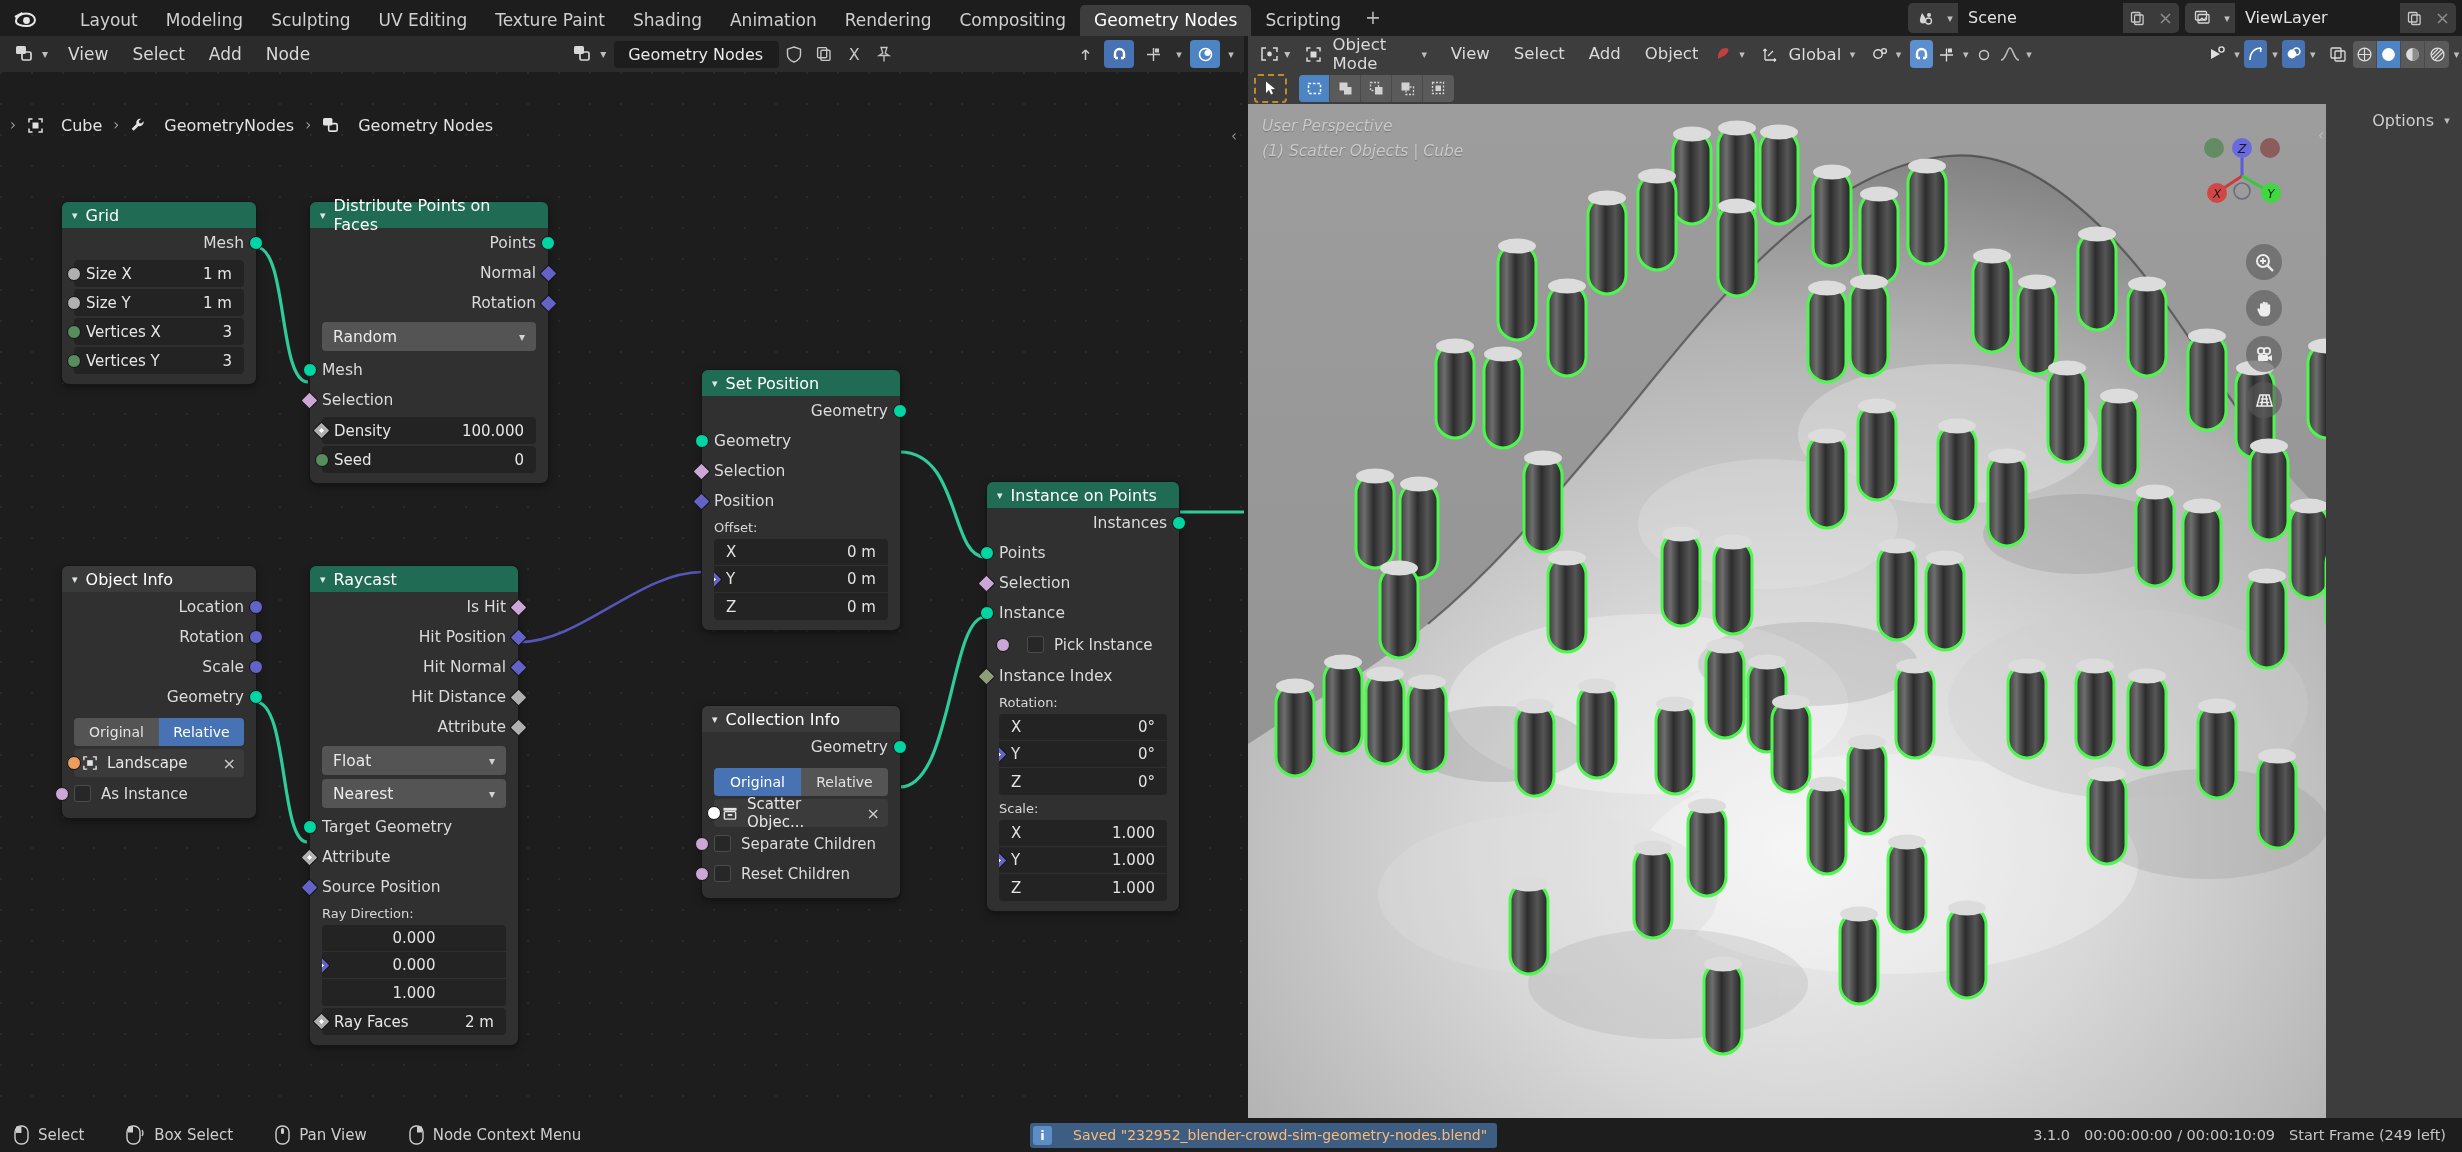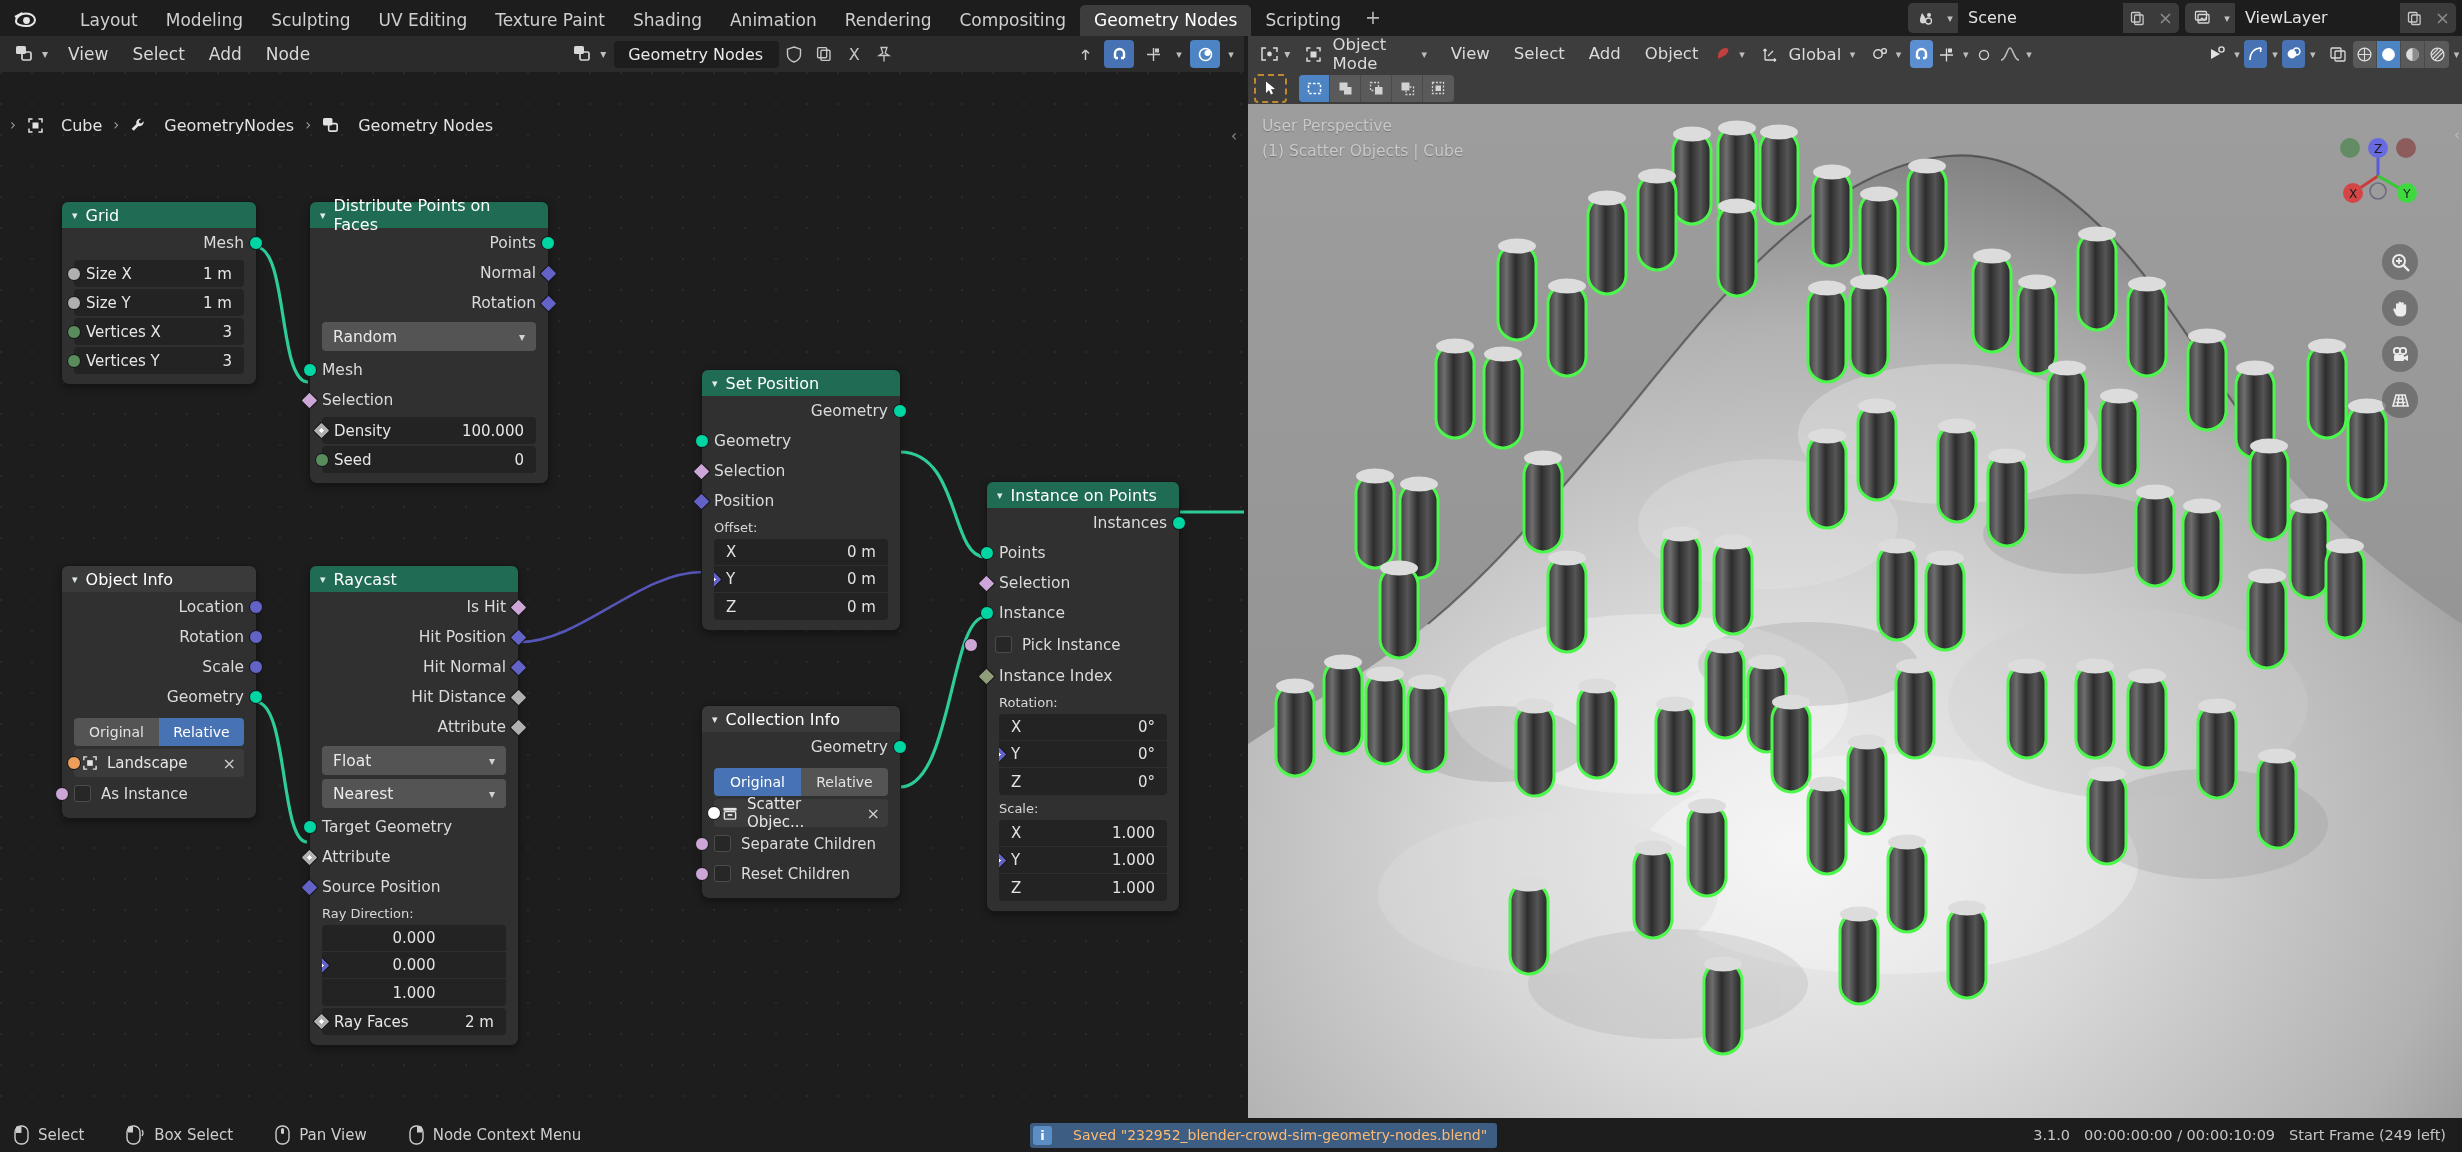--- a/index.html
+++ b/index.html
@@ -176,21 +176,21 @@
   .vp-btn { width:30px; height:28px; display:flex; align-items:center; justify-content:center; border-radius:4px; }
   .vp-btn.on { background:#4772b3; }
   .vp-btn.on-l { background:#5c8fd0; }
   .vp-label { font-size:16.5px; color:#dadada; padding:0 4px;}
   .vp-opt { position:absolute; right:8px; top:39px; font-size:16px; color:#cfcfcf; display:flex; align-items:center; gap:6px;}
   .tool-grp { display:flex; align-items:center; background:#5a5a5a; border-radius:4px; overflow:hidden; margin-left:2px;}
   .tool-grp .tb { width:31px; height:27px; display:flex; align-items:center; justify-content:center; border-right:1px solid #4a4a4a;}
   .tool-grp .tb.sel { background:#4c84c4; }
   .tool-sel { width:33px; height:29px; border:2px dashed #c08b2e; border-radius:4px; display:flex; align-items:center; justify-content:center; margin-right:6px;}
 
-  .vp-canvas { position:absolute; left:0; top:68px; width:1214px; height:1014px; overflow:hidden; background:#1d4ed8;}
+  .vp-canvas { position:absolute; left:0; top:68px; width:1078px; height:1014px; overflow:hidden; background:#1d4ed8;font-style:italic;}
   .vp-overlay-text { position:absolute; left:14px; top:10px; font-size:15.5px; color:#c9c9c9; line-height:25px; text-shadow:0 1px 1px rgba(0,0,0,.25);}
   .vp-gizmo { position:absolute; right:36px; top:24px; width:96px; height:96px;}
   .vp-navbtns { position:absolute; right:44px; top:140px; display:flex; flex-direction:column; gap:10px;}
   .navbtn { width:36px; height:36px; border-radius:50%; background:rgba(90,90,90,.62); display:flex; align-items:center; justify-content:center;}
   .vp-collapse { position:absolute; right:2px; top:22px; color:#bdbdbd; font-size:15px;}
 
   
   .statusbar {
     position:absolute; left:0; bottom:0; width:2462px; height:34px; background:#1d1d1d;
     display:flex; align-items:center; padding-left:14px; gap:0px;
@@ -669,21 +669,21 @@
           <span class="sock-label">Points</span>
         </div>
         <div class="sock-row">
           <span class="socket left dia s-bool"></span>
           <span class="sock-label">Selection</span>
         </div>
         <div class="sock-row">
           <span class="socket left s-geo"></span>
           <span class="sock-label">Instance</span>
         </div>
-        <div class="check-row" style="margin-left:8px;">
+        <div class="check-row" style="margin-left:40px;">
           <span class="row-sock dia s-bool" style="left:-31px;"></span>
           <span class="chk"></span>
           <span>Pick Instance</span>
         </div>
         <div class="sock-row">
           <span class="socket left dia s-geo2"></span>
           <span class="sock-label">Instance Index</span>
         </div>
         <div class="section-label">Rotation:</div>
         <div class="field-stack" style="position:relative;">

